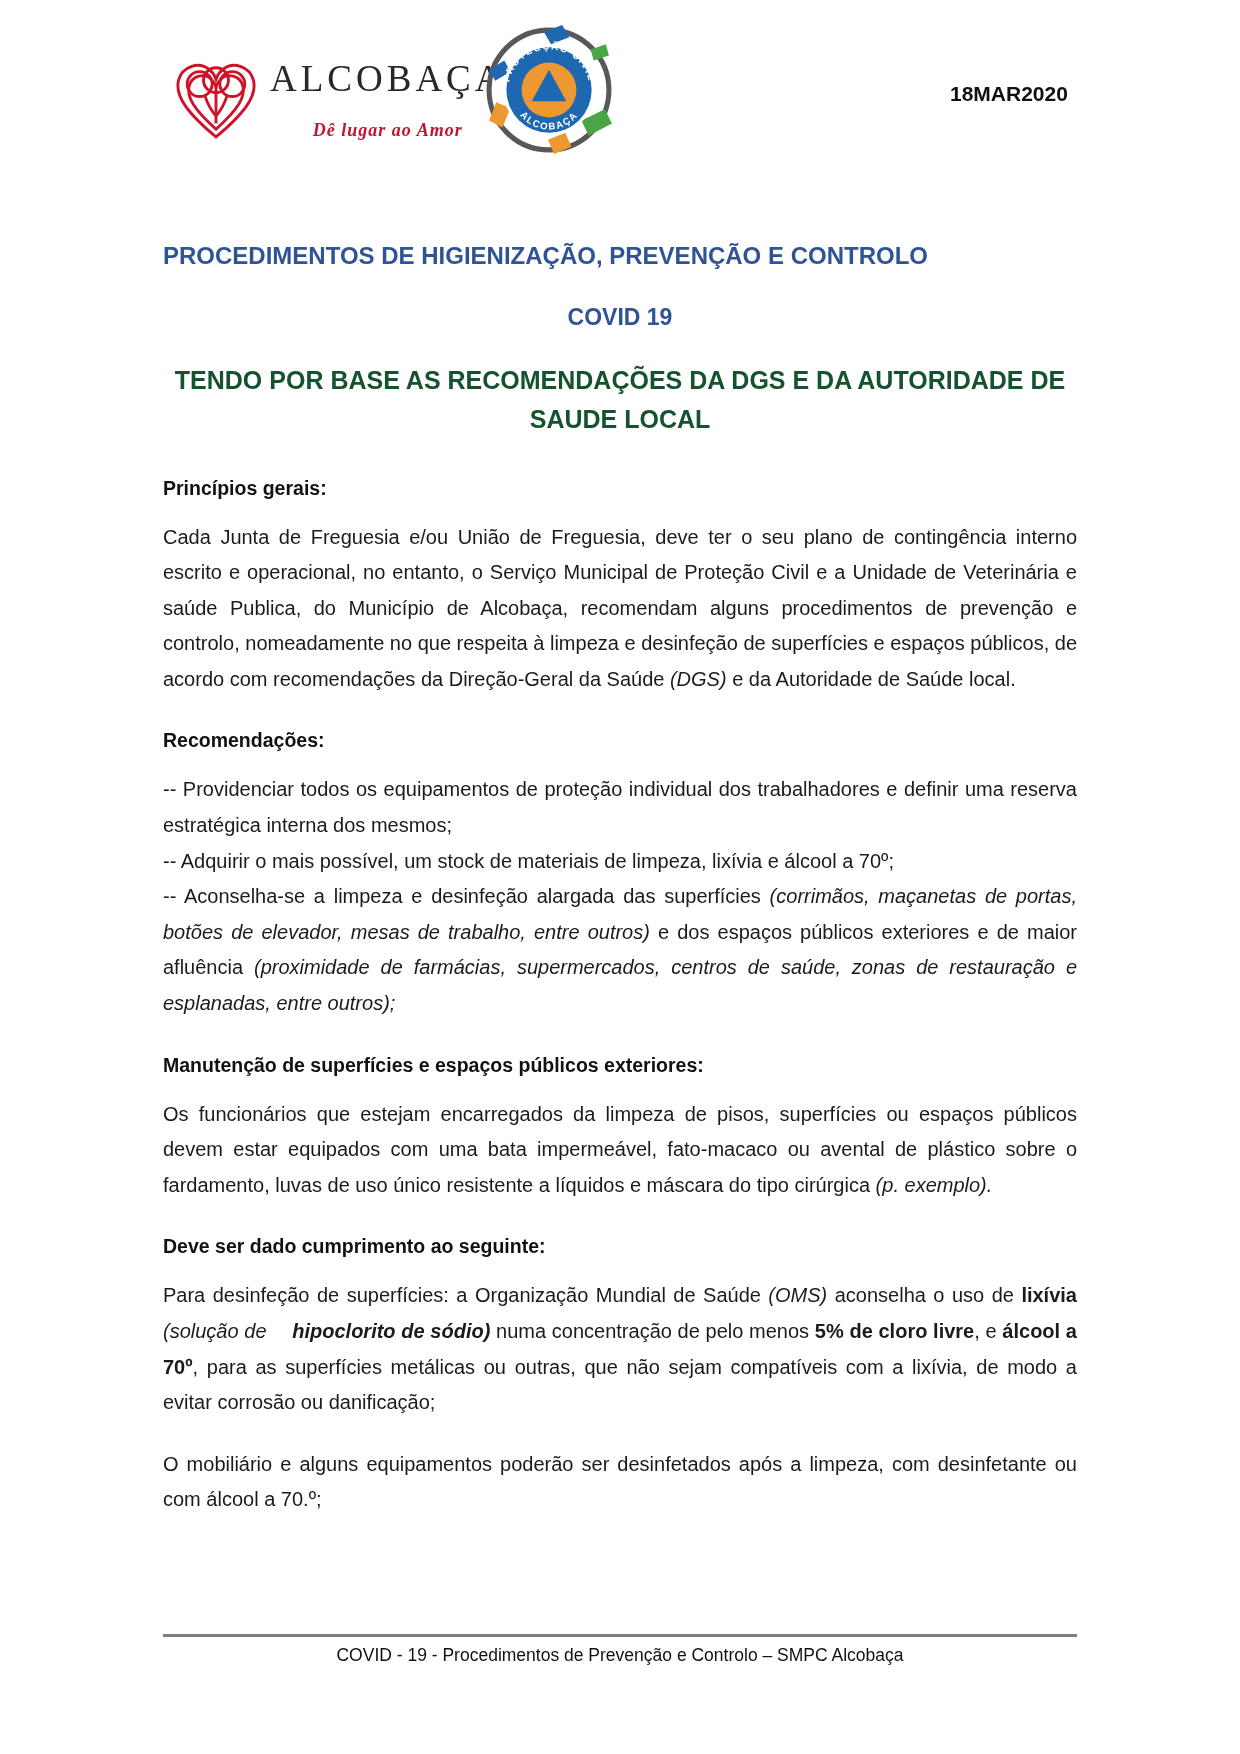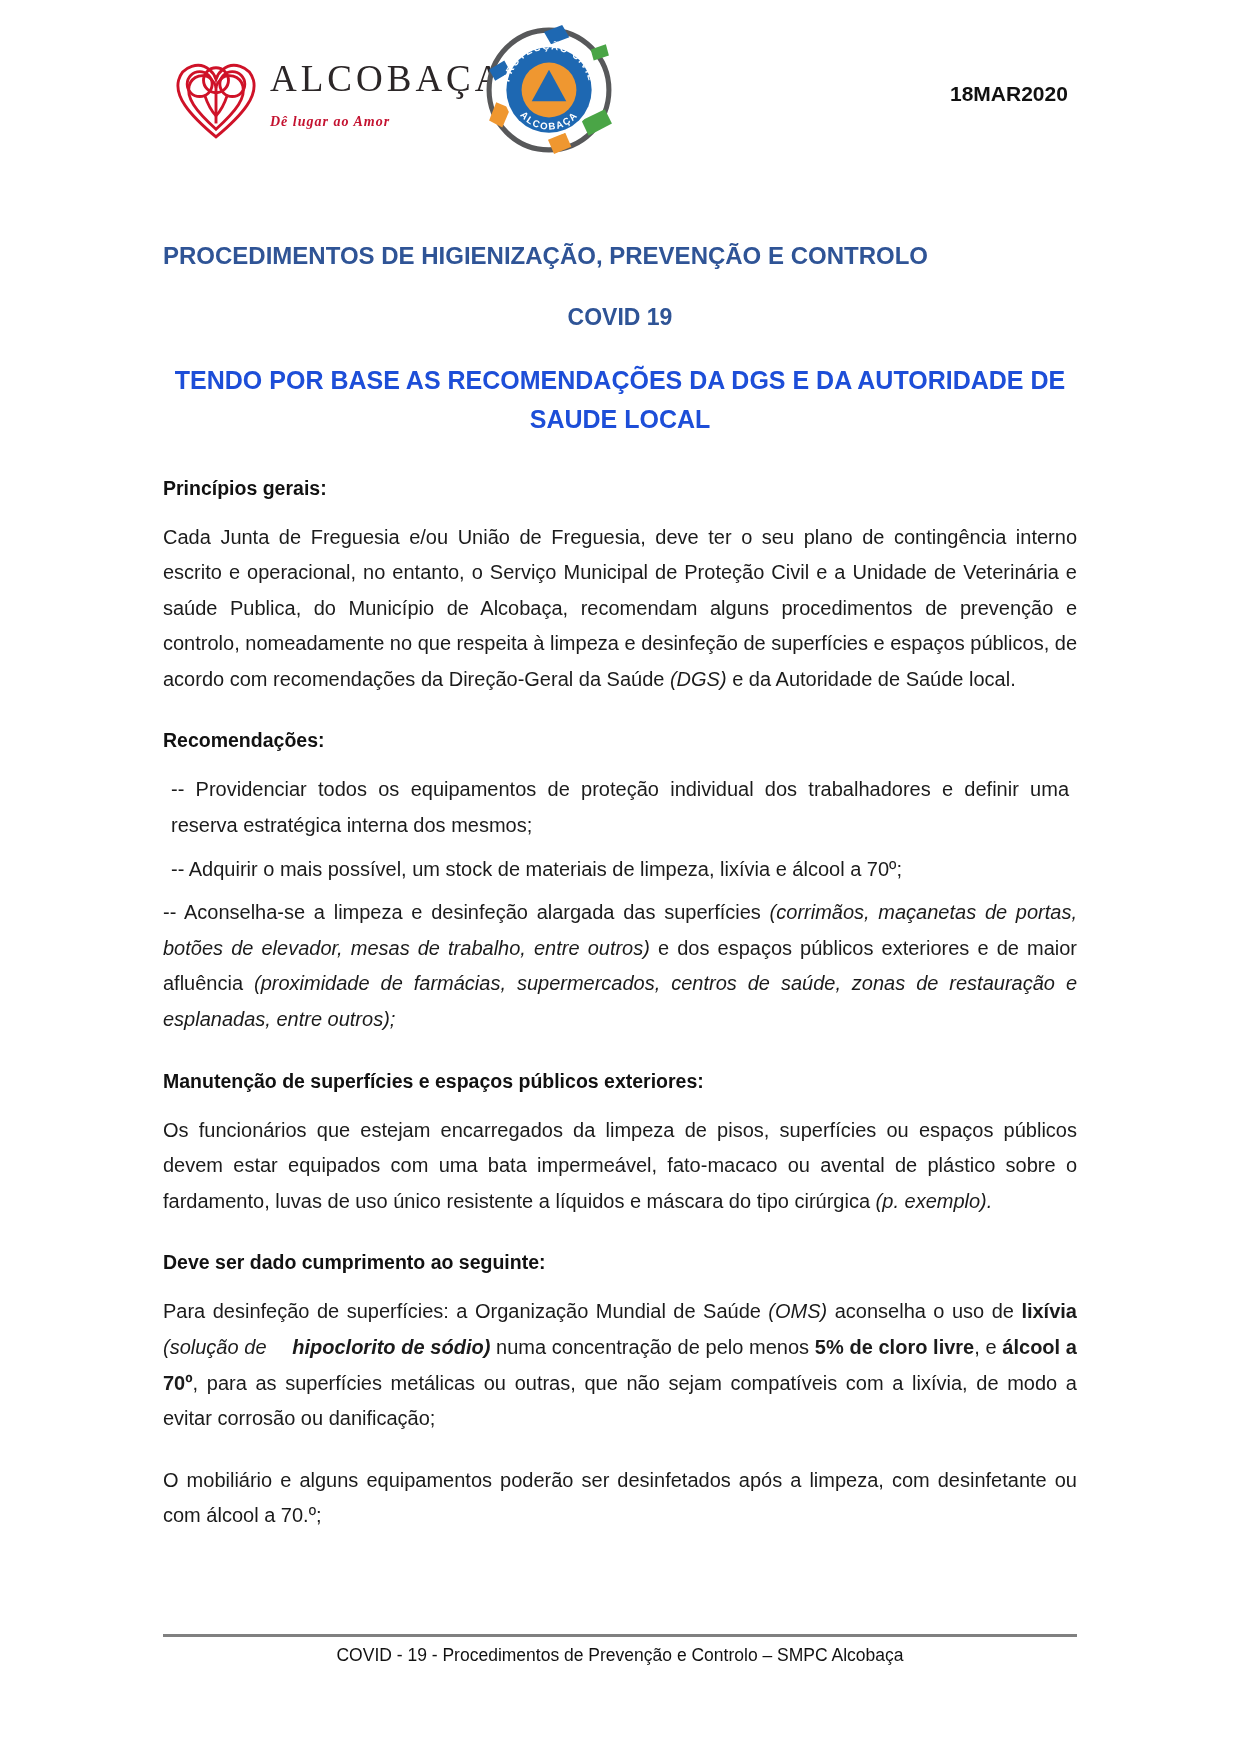--- a/index.html
+++ b/index.html
@@ -17,52 +17,52 @@
   .logo-alc{position:absolute;left:168px;top:52px;display:flex;align-items:flex-start;}
   .logo-alc svg{display:block;}
   .alc-txt{margin-left:6px;padding-top:8px;}
   .alc-word{
     font-family:"Liberation Serif", serif;
     font-size:37px;letter-spacing:4px;color:#2b2627;line-height:1;
   }
   .alc-tag{
     font-family:"Liberation Serif", serif;
     font-style:italic;font-weight:bold;
-    color:#c41230;font-size:14px;margin-top:17px;letter-spacing:1px;
+    color:#c41230;font-size:18px;text-align:center;margin-top:23px;letter-spacing:1px;
   }
   .logo-pc{position:absolute;left:483px;top:24px;}
   .doc-date{
     position:absolute;left:950px;top:82px;
     font-weight:bold;font-size:21px;color:#111;
   }
   
   .main-c{position:absolute;top:242px;left:163px;width:914px;}
   .t-main{
     margin:0;
     color:#2F5496;font-size:24px;font-weight:bold;letter-spacing:0px;
   }
   .t-covid{
     margin:34px 0 0;text-align:center;
     color:#2F5496;font-size:23px;font-weight:bold;
   }
   .t-base{
     margin:30px 0 0;text-align:center;
-    color:#1d4ed8;font-size:25px;font-weight:bold;line-height:1.55;
+    color:#14532d;font-size:25px;font-weight:bold;line-height:1.55;
   }
   
   .sec-h{
     font-size:19.5px;font-weight:bold;color:#111;
     margin:32px 0 20px;
   }
   .sec-h.first{margin-top:38px;}
   .para{
     font-size:20px;line-height:1.78;text-align:justify;
     margin:0 0 26px;color:#1b1b1b;
   }
-  .para.tight{margin:8px;}
+  .para.tight{margin:0;}
   .para.last-tight{margin:0 0 26px;}
   .s-b{font-weight:bold;}
   .s-i{font-style:italic;}
   .s-bi{font-weight:bold;font-style:italic;margin-left:20px;}
   
   .ftr{position:absolute;left:163px;right:163px;top:1634px;}
   .f-line{height:3px;background:#808080;}
   .f-text{
     text-align:center;font-size:17.5px;color:#111;margin-top:8px;
   }

